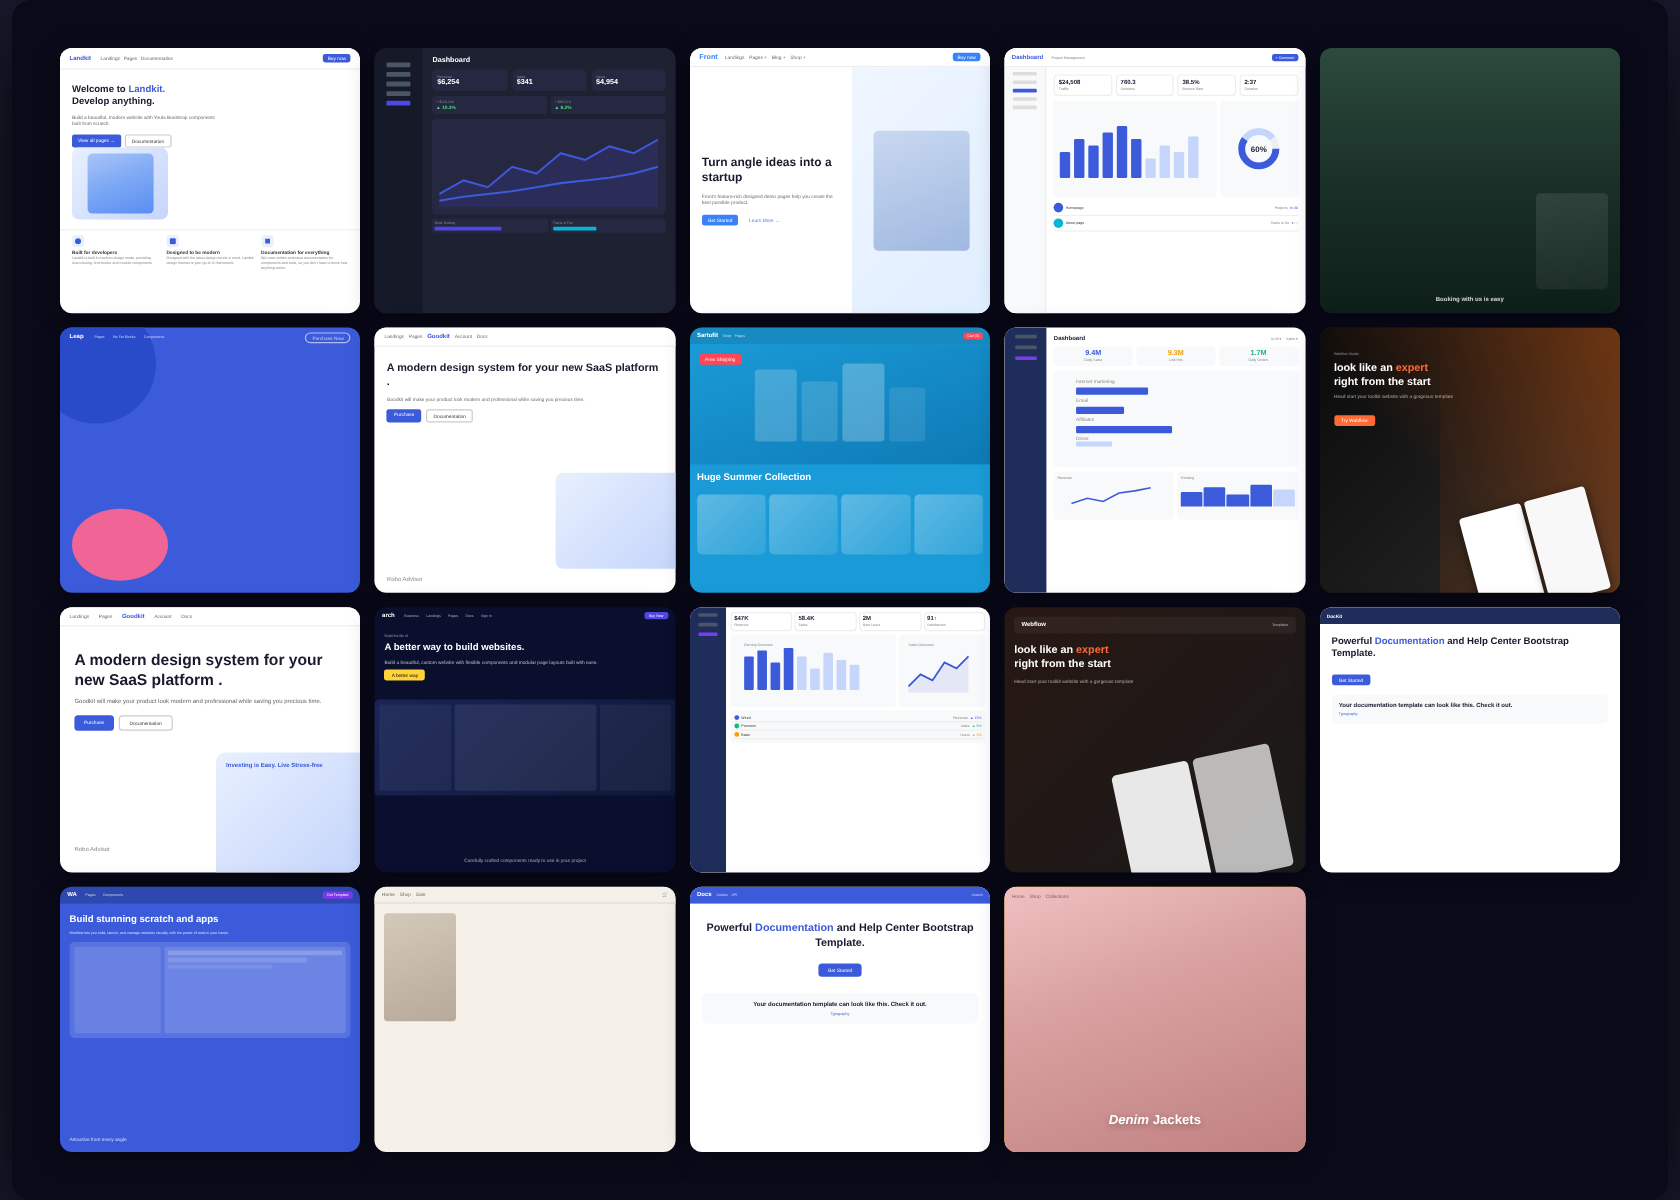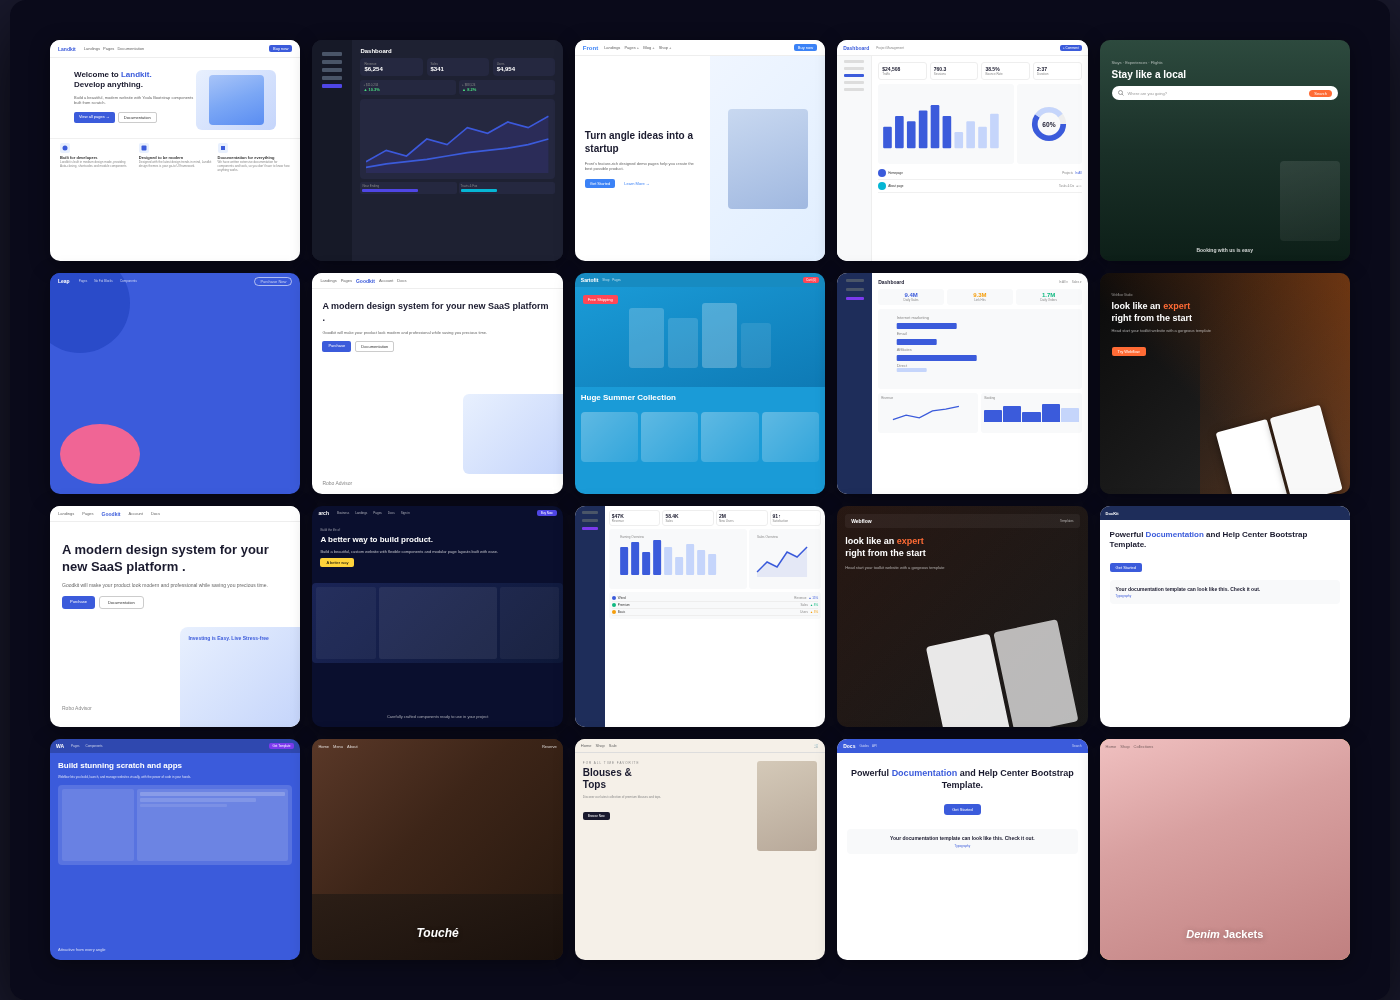--- a/index.html
+++ b/index.html
@@ -50,24 +50,25 @@
       display: flex;
       align-items: center;
       padding: 0 8px;
       gap: 4px;
     }
     .card-landkit .nav-bar .logo { font-size: 5px; font-weight: 700; color: #3b5bdb; }
     .card-landkit .nav-bar .nav-links { display: flex; gap: 3px; margin-left: 4px; }
     .card-landkit .nav-bar .nav-link { font-size: 4px; color: #666; }
     .card-landkit .nav-bar .btn-blue { background: #3b5bdb; color: #fff; font-size: 4px; padding: 1px 4px; border-radius: 2px; margin-left: auto; }
     .card-landkit .hero { 
-      padding: 12px 24px 8px;
+      padding: 12px 10px 8px;
       display: flex;
       justify-content: space-between;
       align-items: flex-start;
+      flex-direction: column;
     }
     .card-landkit .hero-text h1 { font-size: 8px; font-weight: 700; color: #1a1a2e; line-height: 1.3; margin-bottom: 4px; }
     .card-landkit .hero-text h1 span { color: #3b5bdb; }
     .card-landkit .hero-text p { font-size: 4px; color: #666; line-height: 1.4; margin-bottom: 6px; max-width: 120px; }
     .card-landkit .btn-row { display: flex; gap: 3px; }
     .card-landkit .btn-primary { background: #3b5bdb; color: #fff; font-size: 4px; padding: 2px 5px; border-radius: 2px; }
     .card-landkit .btn-outline { border: 1px solid #ccc; color: #333; font-size: 4px; padding: 2px 5px; border-radius: 2px; }
     .card-landkit .hero-img {
       width: 80px;
       height: 60px;
@@ -737,32 +738,20 @@
               <div style="font-size:3px;color:#888;">●○○</div>
             </div>
           </div>
         </div>
       </div>
     </div>
 
     <div class="card card-local">
       <div class="card-inner">
         <div class="hero-bg">
-          <div class="content">
-            <div style="font-size:4px;color:rgba(255,255,255,0.6);margin-bottom:4px;">Stays · Experiences · Flights</div>
-            <h2>Stay like a local</h2>
-            <div class="search-bar">
-              <svg width="6" height="6" viewBox="0 0 6 6">
-                  <circle cx="2.5" cy="2.5" r="2" fill="none" stroke="#888" stroke-width="0.8"></circle>
-                  <line x1="4" y1="4" x2="5.5" y2="5.5" stroke="#888" stroke-width="0.8"></line>
-                </svg>
-              <span style="font-size:4px;color:#999;flex:1;">Where are you going?</span>
-              <span class="search-btn">Search</span>
-            </div>
-          </div>
           <div class="persons"></div>
           <div class="bottom-text">Booking with us is easy</div>
         </div>
       </div>
     </div>
 
     <div class="card card-leap">
       <div class="card-inner">
         <div class="blob1"></div>
         <div class="blob2"></div>
@@ -935,21 +924,21 @@
           <span class="logo">arch</span>
           <span style="font-size:3px;color:rgba(255,255,255,0.6);margin-left:5px;">Business</span>
           <span style="font-size:3px;color:rgba(255,255,255,0.6);margin-left:3px;">Landings</span>
           <span style="font-size:3px;color:rgba(255,255,255,0.6);margin-left:3px;">Pages</span>
           <span style="font-size:3px;color:rgba(255,255,255,0.6);margin-left:3px;">Docs</span>
           <span style="font-size:3px;color:rgba(255,255,255,0.6);margin-left:3px;">Sign in</span>
           <span class="btn" style="margin-left:auto;">Buy Now</span>
         </div>
         <div class="content">
           <div style="font-size:3px;color:rgba(255,255,255,0.5);margin-bottom:3px;">Build the life of</div>
-          <h2>A better way to build product.</h2>
+          <h2>A better way to build websites.</h2>
           <p>Build a beautiful, custom website with flexible components and modular page layouts built with ease.</p>
           <div class="btns">
             <span class="btn-yellow">A better way</span>
           </div>
         </div>
         <div class="website-preview">
           <div class="preview-col"></div>
           <div class="preview-main"></div>
           <div class="preview-col"></div>
         </div>
@@ -1085,53 +1074,30 @@
                 <div style="height:4px;background:rgba(255,255,255,0.15);border-radius:1px;width:80%;margin-bottom:2px;"></div>
                 <div style="height:3px;background:rgba(255,255,255,0.1);border-radius:1px;width:60%;"></div>
               </div>
             </div>
           </div>
         </div>
         <div class="bottom-text">Attractive from every angle</div>
       </div>
     </div>
 
-    <div class="card card-touche">
-      <div class="card-inner">
-        <div class="hero-bg">
-          <div class="food-img"></div>
-          <div class="nav">
-            <span style="font-size:4px;color:rgba(255,255,255,0.8);">Home</span>
-            <span style="font-size:4px;color:rgba(255,255,255,0.8);margin-left:4px;">Menu</span>
-            <span style="font-size:4px;color:rgba(255,255,255,0.8);margin-left:4px;">About</span>
-            <span style="font-size:4px;color:rgba(255,255,255,0.8);margin-left:auto;">Reserve</span>
-          </div>
-          <div class="content">
-            <h1>Touché</h1>
-          </div>
-          <div class="bottom-text"></div>
-        </div>
-      </div>
-    </div>
 
     <div class="card card-blouses">
       <div class="card-inner">
         <div class="nav">
           <span style="font-size:4px;color:#666;">Home</span>
           <span style="font-size:4px;color:#666;margin-left:4px;">Shop</span>
           <span style="font-size:4px;color:#666;margin-left:4px;">Sale</span>
           <span style="font-size:4px;color:#666;margin-left:auto;">🛒</span>
         </div>
         <div class="content">
-          <div class="left-text">
-            <div class="tag">FOR ALL TIME FAVORITE</div>
-            <h1>Blouses &amp;<br>Tops</h1>
-            <p style="font-size:3px;color:#888;margin-bottom:4px;">Discover our latest collection of premium blouses and tops.</p>
-            <span class="btn-dark">Browse Now</span>
-          </div>
           <div class="model-img"></div>
         </div>
       </div>
     </div>
 
     <div class="card card-docs">
       <div class="card-inner">
         <div class="nav">
           <span class="logo">Docs</span>
           <span style="font-size:3px;color:rgba(255,255,255,0.7);margin-left:4px;">Guides</span>

